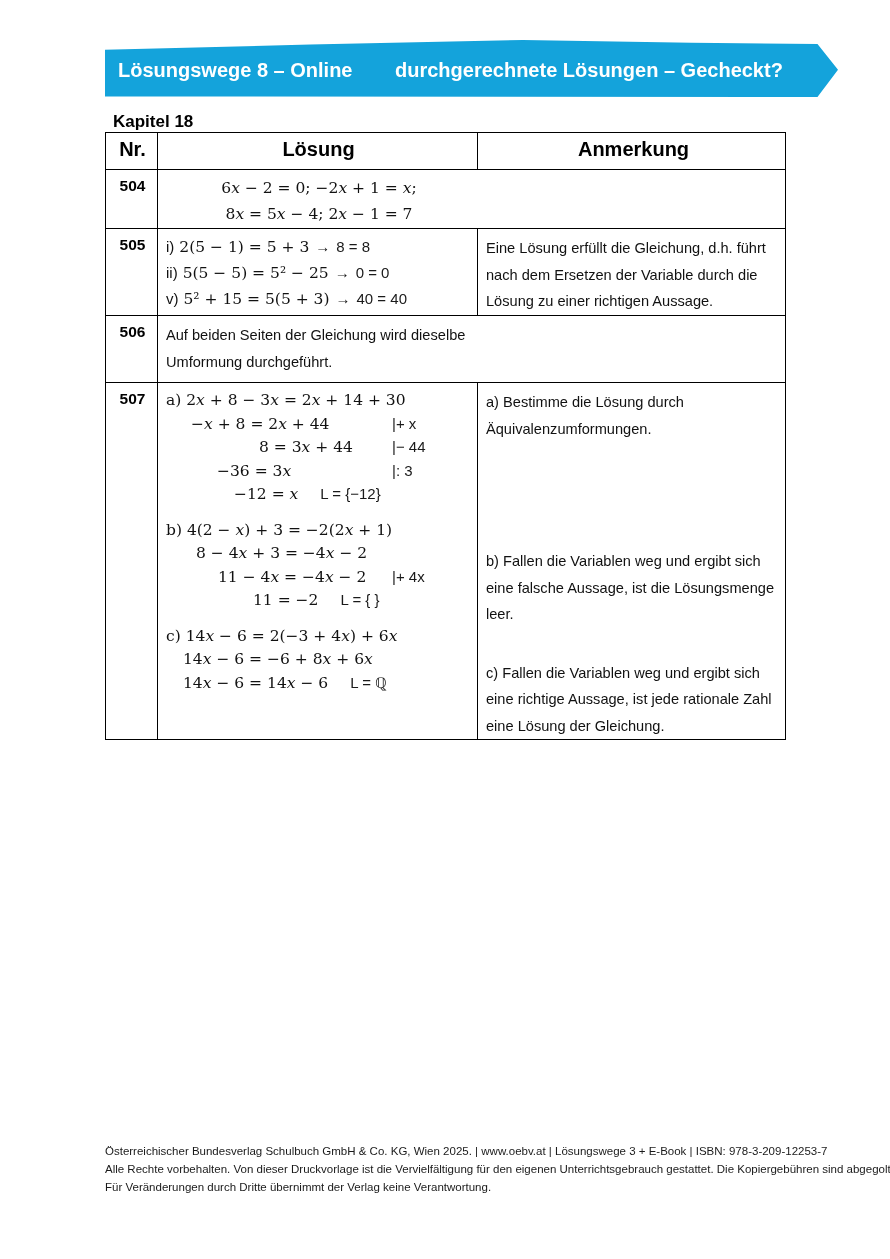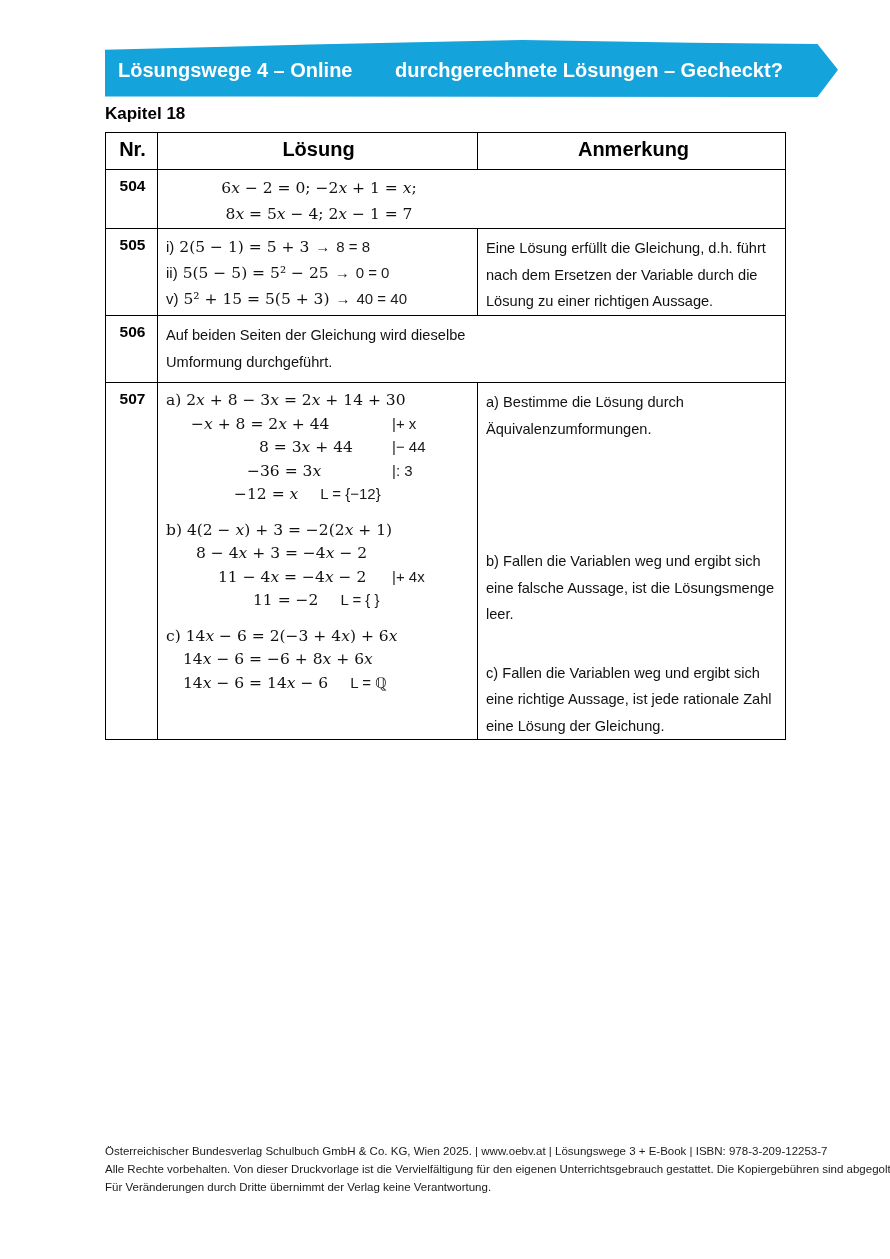--- a/index.html
+++ b/index.html
@@ -10,21 +10,21 @@
   
   .banner {
     position:absolute; left:105px; top:40px; width:733px; height:57px;
     clip-path:polygon(0 17%, 28% 8%, 57% 0%, 80% 5%, 97.2% 7%, 100% 52%, 97.2% 100%, 0 99%);
     color:#ffffff;
   }
   .banner-inner { position:relative; width:100%; height:100%; }
   .banner-left  { position:absolute; left:13px;  top:19px; font-size:20px; font-weight:700; white-space:nowrap; }
   .banner-right { position:absolute; left:290px; top:19px; font-size:20px; font-weight:700; white-space:nowrap; }
   
-  .chapter { position:absolute; left:105px; top:104px; font-size:17px; font-weight:700; color:#000; margin:0; }
+  .chapter { position:absolute; left:105px; top:104px; font-size:17px; font-weight:700; color:#000; margin:8px; }
   
   .tbl { position:absolute; left:105px; top:132px; width:681px; border:1px solid #000; box-sizing:border-box; }
   .tr  { display:grid; grid-template-columns:52px 320px 309px; border-bottom:1px solid #000; }
   .tr:last-child { border-bottom:none; }
   .td  { box-sizing:border-box; border-right:1px solid #000; padding:5px 6px 0 8px; overflow:hidden; }
   .td:last-child { border-right:none; }
   .tr-head  { min-height:36px; }
   .tr-r504  { min-height:58px; }
   .tr-r505  { min-height:86px; }
   .tr-r506  { min-height:66px; }
@@ -51,21 +51,21 @@
   .note507-b { margin-top:105px; }
   .note507-c { margin-top:31px; }
   
   .footer { position:absolute; left:105px; top:1142px; font-size:11.5px; line-height:18px; color:#1a1a1a; white-space:nowrap; }
 </style>
 </head>
 <body>
 
 <div class="banner" style="background-color: rgb(20, 163, 219);">
   <div class="banner-inner">
-    <span class="banner-left">Lösungswege 4 – Online</span>
+    <span class="banner-left">Lösungswege 8 – Online</span>
     <span class="banner-right">durchgerechnete Lösungen – Gecheckt?</span>
   </div>
 </div>
 
 <h1 class="chapter">Kapitel 18</h1>
 
 <div class="tbl">
 
   <div class="tr tr-head">
     <div class="td th">Nr.</div>
@@ -106,21 +106,21 @@
     </div>
   </div>
 
   <div class="tr tr-r507">
     <div class="td td-nr">507</div>
     <div class="td sol507">
       <div class="grp-a">
         <div class="mline"><span class="math">a) 2<i>x</i> + 8 − 3<i>x</i> = 2<i>x</i> + 14 + 30</span></div>
         <div class="mline"><span class="math" style="margin-left:25px">−<i>x</i> + 8 = 2<i>x</i> + 44</span><span class="annot">|+ x</span></div>
         <div class="mline"><span class="math" style="margin-left:93px">8 = 3<i>x</i> + 44</span><span class="annot">|− 44</span></div>
-        <div class="mline"><span class="math" style="margin-left:81px">−36 = 3<i>x</i></span><span class="annot">|: 3</span></div>
+        <div class="mline"><span class="math" style="margin-left:51px">−36 = 3<i>x</i></span><span class="annot">|: 3</span></div>
         <div class="mline"><span class="math" style="margin-left:68px">−12 = <i>x</i></span><span class="tail">L = {−12}</span></div>
       </div>
       <div class="grp-b">
         <div class="mline"><span class="math">b) 4(2 − <i>x</i>) + 3 = −2(2<i>x</i> + 1)</span></div>
         <div class="mline"><span class="math" style="margin-left:30px">8 − 4<i>x</i> + 3 = −4<i>x</i> − 2</span></div>
         <div class="mline"><span class="math" style="margin-left:52px">11 − 4<i>x</i> = −4<i>x</i> − 2</span><span class="annot">|+ 4x</span></div>
         <div class="mline"><span class="math" style="margin-left:87px">11 = −2</span><span class="tail">L = { }</span></div>
       </div>
       <div class="grp-c">
         <div class="mline"><span class="math">c) 14<i>x</i> − 6 = 2(−3 + 4<i>x</i>) + 6<i>x</i></span></div>

